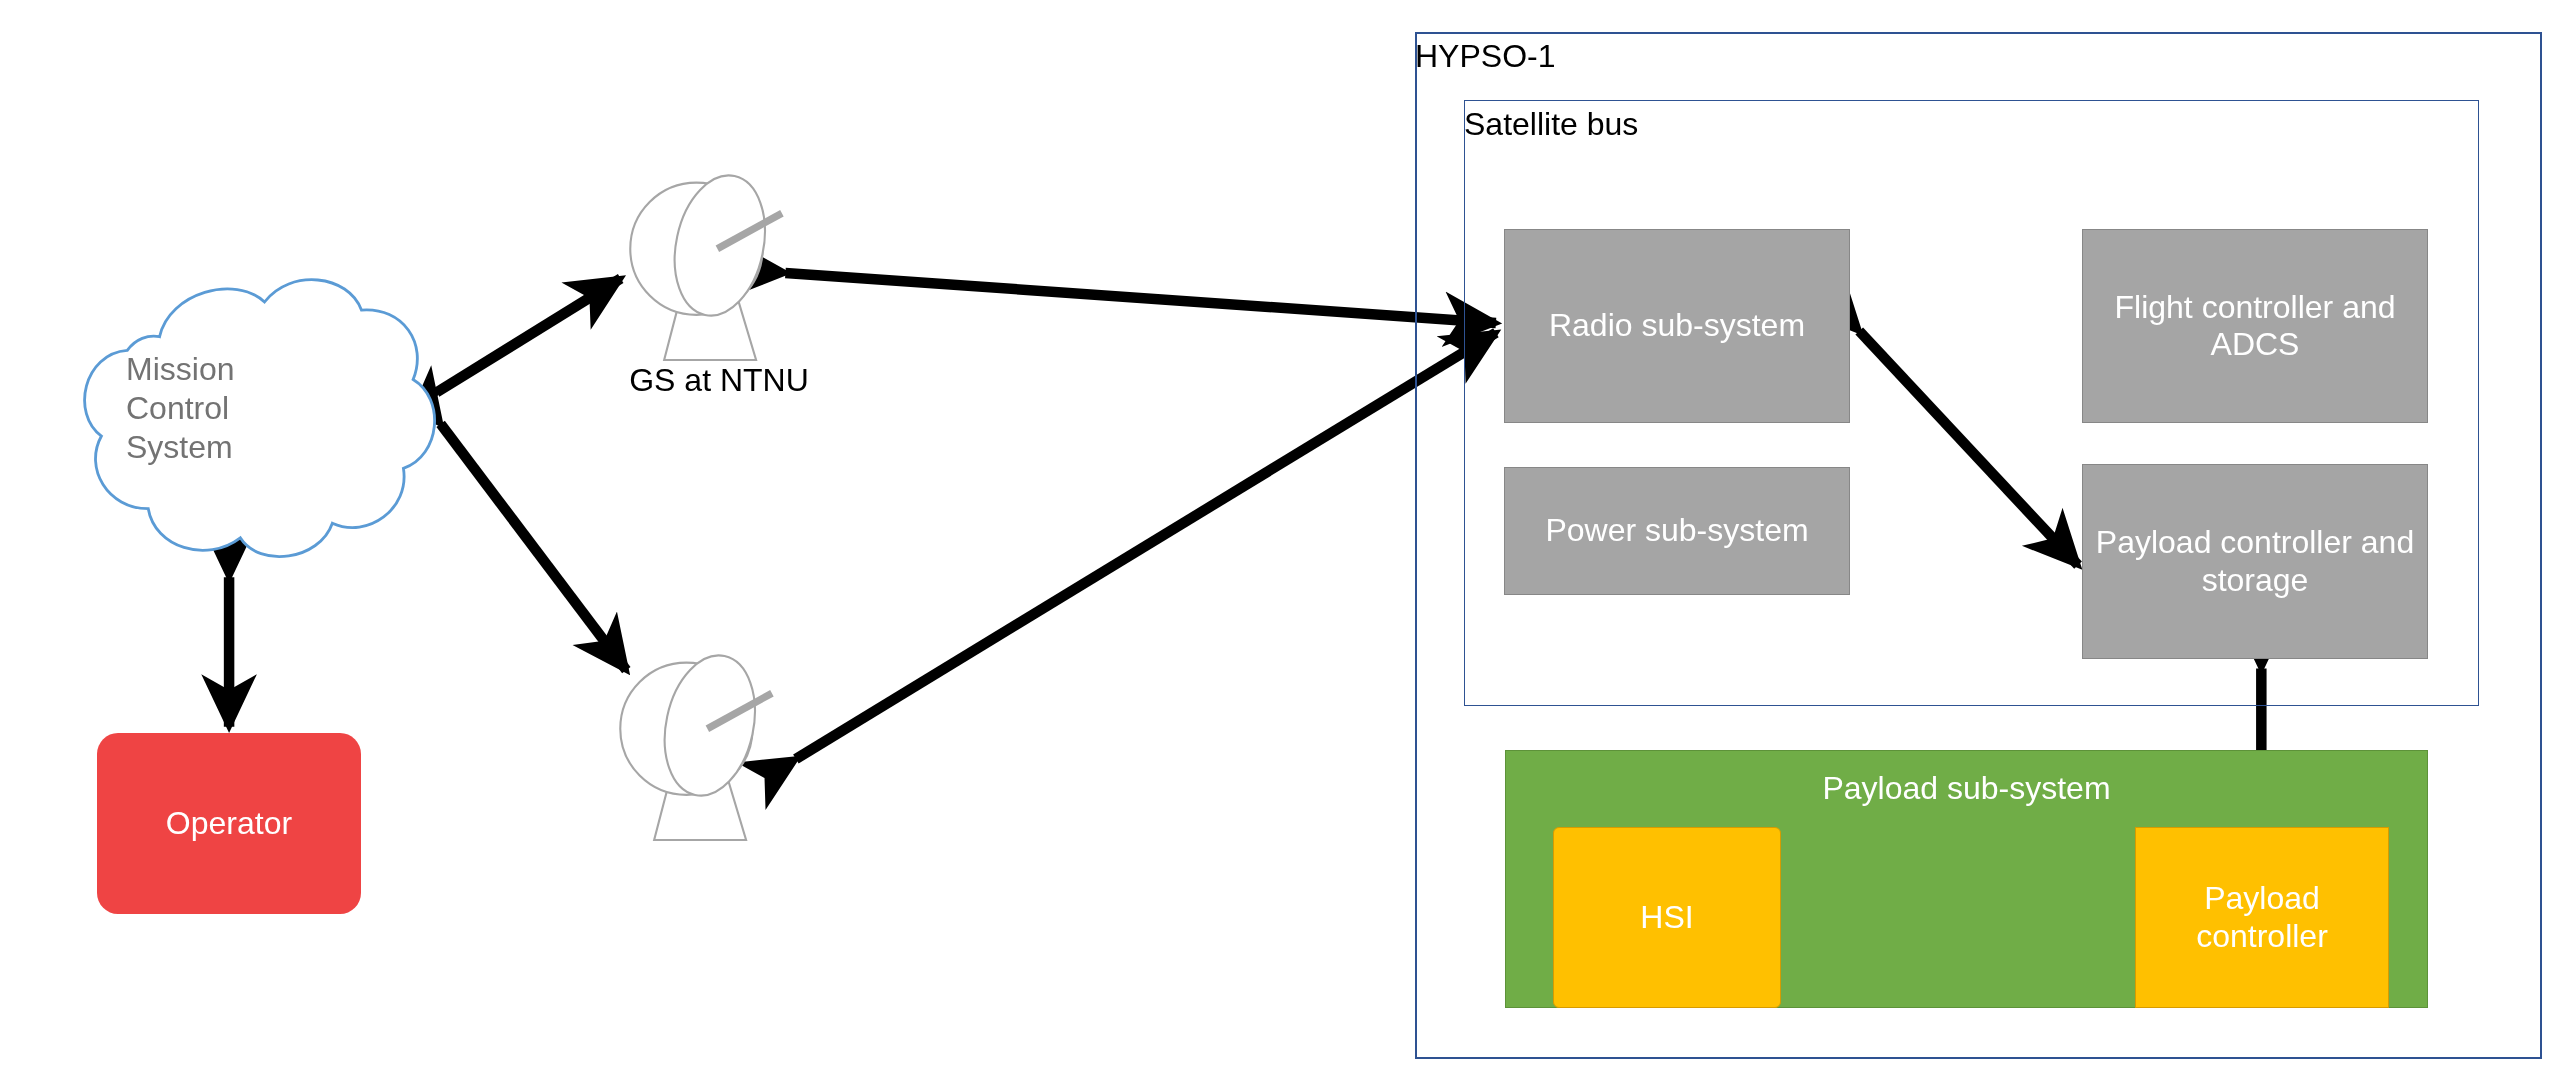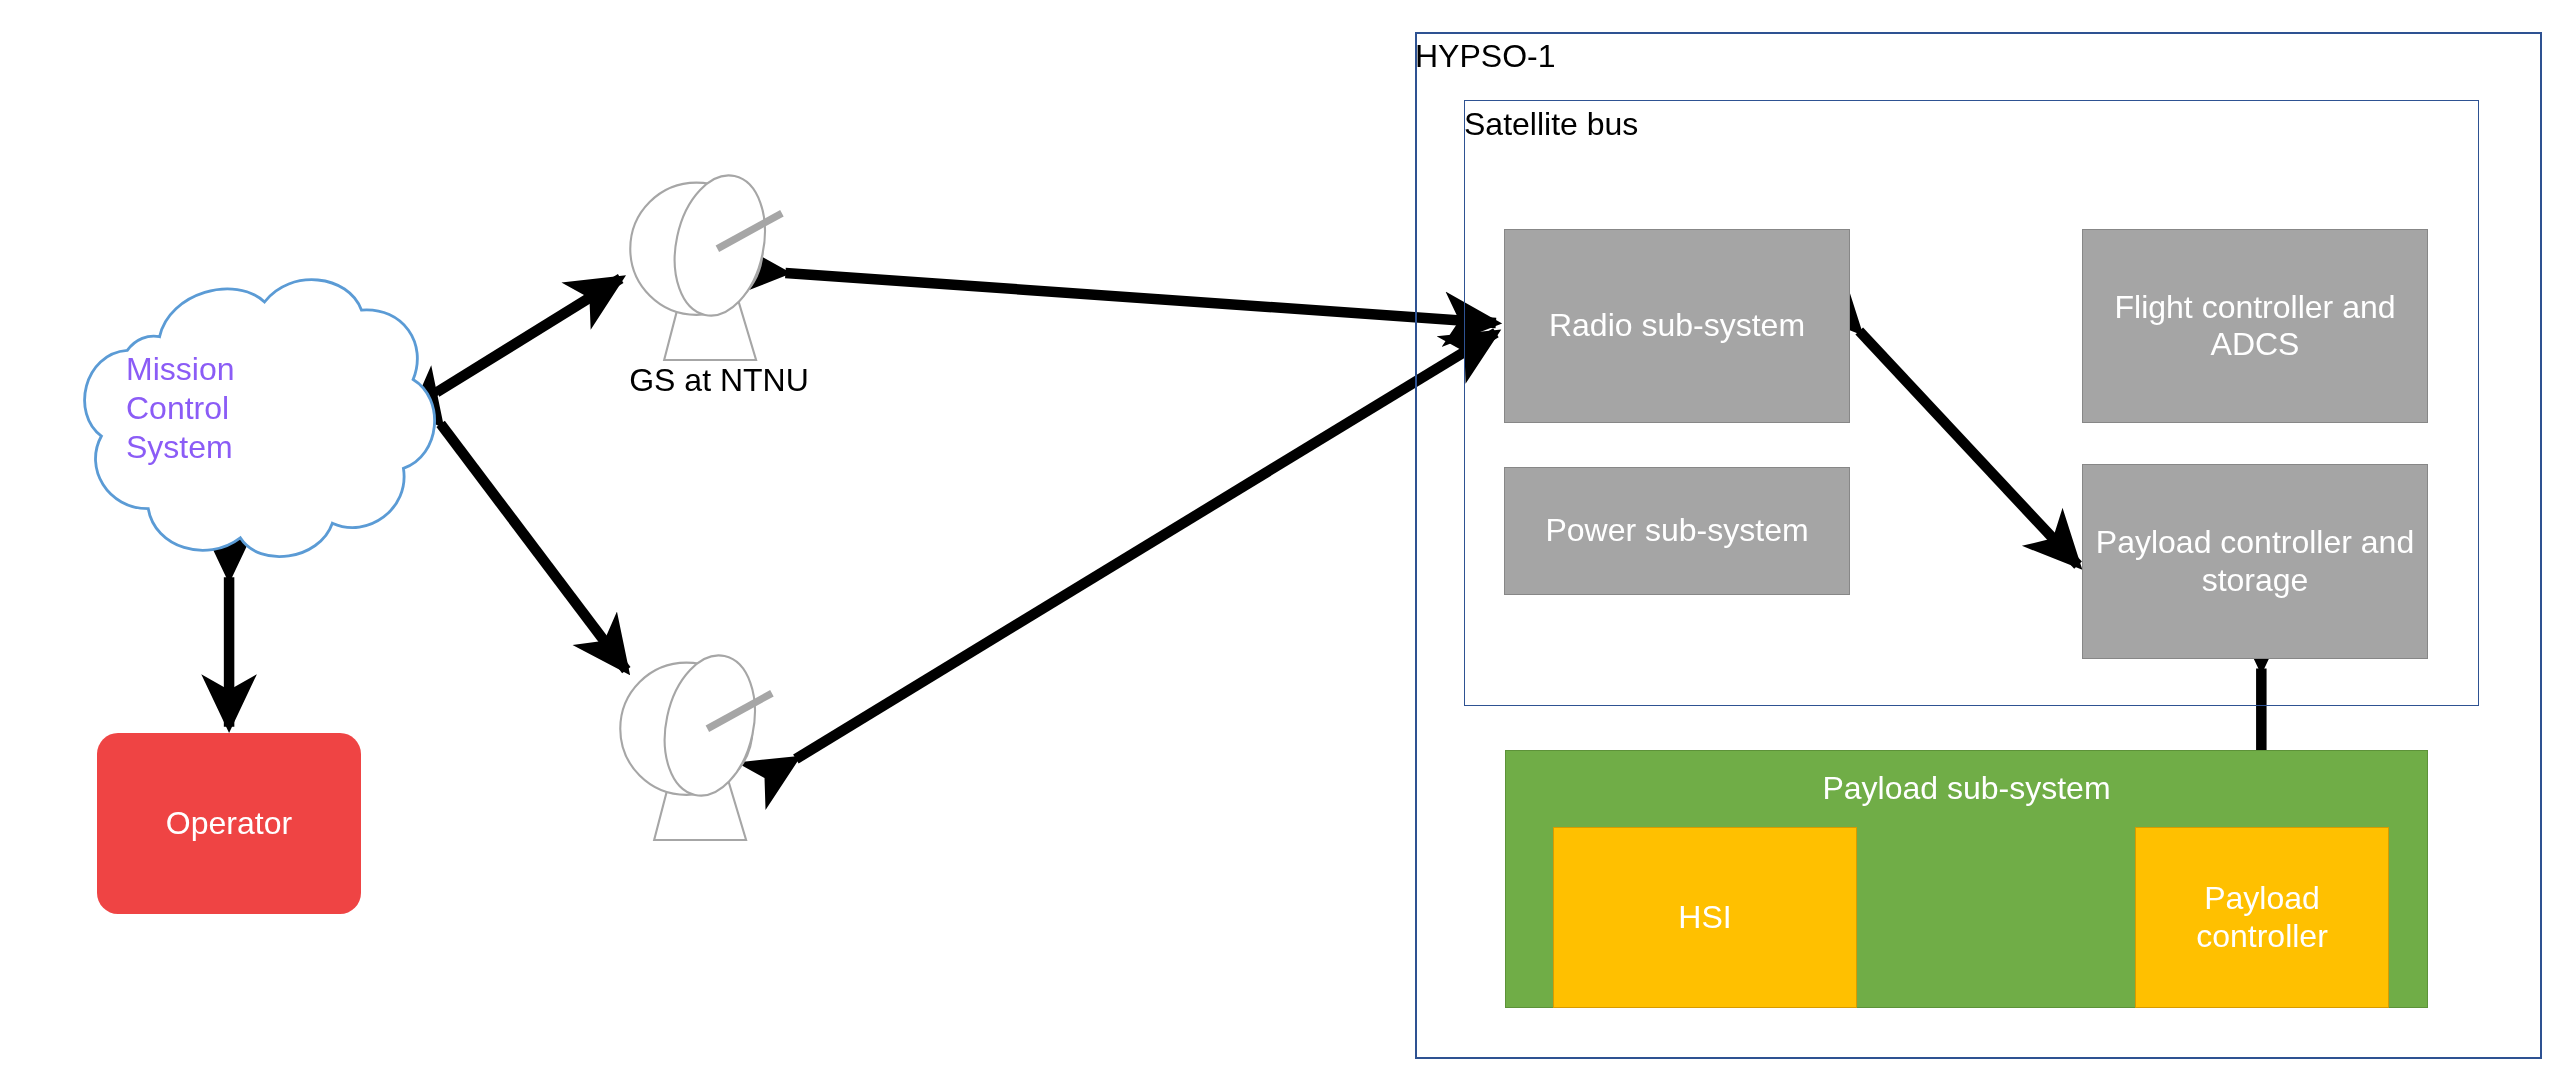--- a/index.html
+++ b/index.html
@@ -92,21 +92,21 @@
     color: #ffffff;
     font-size: 32px;
   }
 
   
   .cloud-wrap {
     position: absolute;
   }
   .cloud-label {
     position: absolute;
-    color: #8b5cf6;
+    color: #737373;
     font-size: 32px;
     line-height: 1.22;
     text-align: left;
     white-space: pre-line;
   }
 
   
   .dish-wrap {
     position: absolute;
   }
@@ -212,21 +212,21 @@
   </div>
 
   <div class="node gray-box" style="left:2082px; top:464px; width:346px; height:195px;">
     <span>Payload controller and storage</span>
   </div>
 
   <div class="green-box" style="left:1505px; top:750px; width:923px; height:258px;">
     <div class="green-title" style="left:0; top:19.4px;">Payload sub-system</div>
   </div>
 
-  <div class="node yellow-box" style="left:1553px; top:827px; width:304px; height:181px;">
+  <div class="node yellow-box" style="left:1553px; top:827px; width:228px; height:181px;border-radius:6px;">
     <span>HSI</span>
   </div>
 
   <div class="node yellow-box" style="left:2135px; top:827px; width:254px; height:181px;">
     <span>Payload controller</span>
   </div>
 
 </div>
 
 

